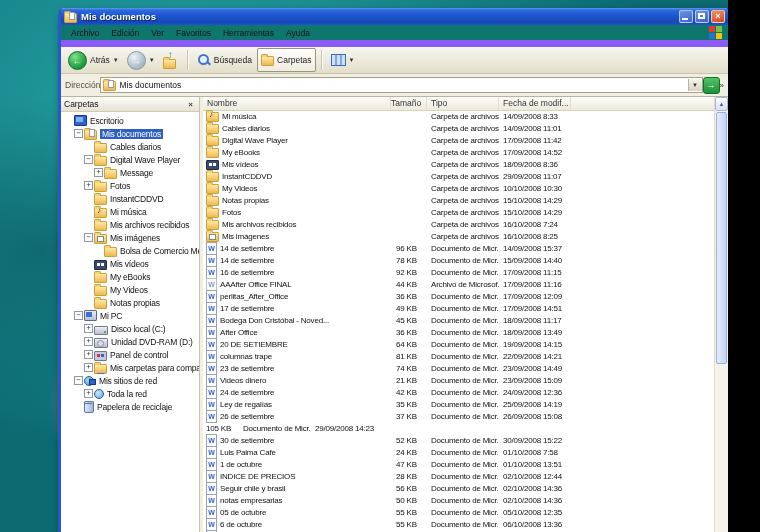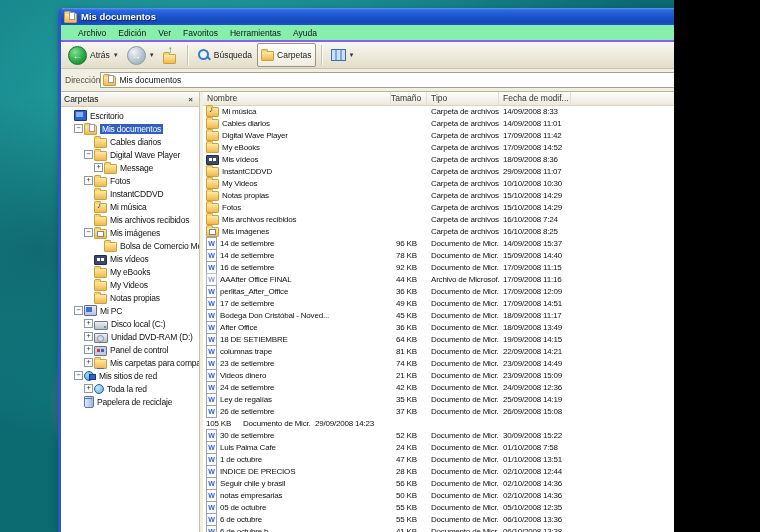--- a/index.html
+++ b/index.html
@@ -1,16 +1,16 @@
 <!DOCTYPE html>
 <html><head>
 <meta charset="utf-8">
 <style>
   html,body{margin:0;padding:0;background:#000;}
-  #desktop{position:relative;width:674px;height:532px;overflow:hidden;
+  #desktop{position:relative;width:728px;height:532px;overflow:hidden;
     font-family:"Liberation Sans","DejaVu Sans",sans-serif;
     background:
       radial-gradient(140px 150px at 150px 405px, rgba(154,102,158,.95) 0%, rgba(150,97,155,.8) 50%, rgba(150,97,155,0) 72%),
       radial-gradient(300px 220px at 40px 250px, rgba(8,80,88,.55), rgba(8,80,88,0) 70%),
       radial-gradient(480px 340px at 190px 120px, #27a6a6 0%, #17878c 55%, #0c6a71 100%);
   }
   
   #right-black{position:absolute;left:731px;top:0;width:29px;height:377px;background:#05010d;}
   #right-app{position:absolute;left:731px;top:377px;width:29px;height:155px;}
   #right-app .ra-navy{position:absolute;left:0;top:0;width:6px;height:100%;background:#181238;}
@@ -26,21 +26,21 @@
   .titlebar{height:17px;border-radius:4px 4px 0 0;display:flex;align-items:center;padding:0 3px;
     background:linear-gradient(180deg,#5f97f2 0%,#2c6be0 12%,#1d55d0 45%,#1648b8 85%,#1e55cc 100%);}
   .title-text{color:#fff;font-size:9.5px;font-weight:bold;text-shadow:1px 1px 1px rgba(0,0,20,.6);margin-left:4px;white-space:nowrap;flex:1;}
   .cap-btns{display:flex;gap:2px;}
   .cbtn{width:14px;height:13px;border-radius:2px;border:1px solid rgba(255,255,255,.6);box-sizing:border-box;position:relative;
     background:linear-gradient(160deg,#6a96e8,#3b63c8);}
   .cbtn.close{background:linear-gradient(160deg,#f1915e,#d14a22);color:#fff;font-size:9px;font-weight:bold;line-height:11px;text-align:center;}
   .cbtn.min::after{content:"";position:absolute;left:2px;bottom:2px;width:6px;height:2px;background:#fff;}
   .cbtn.max::after{content:"";position:absolute;left:2px;top:2px;width:7px;height:6px;border:2px solid #fff;border-top-width:2px;box-sizing:border-box;}
 
-  .menubar{height:15px;display:flex;align-items:center;background:#86efac;border-bottom:2px solid #8b5cf6;padding:0 11px;}
+  .menubar{height:15px;display:flex;align-items:center;background:#0f766e;border-bottom:7px solid #8b5cf6;padding:0 4px;}
   .menu-item{font-size:8.5px;color:#111;padding:0 6px;white-space:nowrap;}
   .menubar .spacer{flex:1;}
   .winlogo{width:13px;height:13px;display:grid;grid-template-columns:6px 6px;grid-template-rows:6px 6px;gap:1px;margin-right:2px;}
   .winlogo i{display:block;}
   .winlogo i:nth-child(1){background:#e23a2e;}
   .winlogo i:nth-child(2){background:#7ac143;}
   .winlogo i:nth-child(3){background:#2a6fd4;}
   .winlogo i:nth-child(4){background:#f8c300;}
 
   .toolbar{height:26px;display:flex;align-items:center;gap:2px;padding:0 4px;
@@ -524,21 +524,21 @@
                 <span class="ic ic-word"></span>
                 <span>After Office</span>
               </div>
               <div class="cell c-size">36 KB</div>
               <div class="cell c-type">Documento de Micr...</div>
               <div class="cell c-date">18/09/2008 13:49</div>
             </div>
             <div class="frow">
               <div class="cell c-name">
                 <span class="ic ic-word"></span>
-                <span>18 DE SETIEMBRE</span>
+                <span>20 DE SETIEMBRE</span>
               </div>
               <div class="cell c-size">64 KB</div>
               <div class="cell c-type">Documento de Micr...</div>
               <div class="cell c-date">19/09/2008 14:15</div>
             </div>
             <div class="frow">
               <div class="cell c-name">
                 <span class="ic ic-word"></span>
                 <span>columnas trape</span>
               </div>

